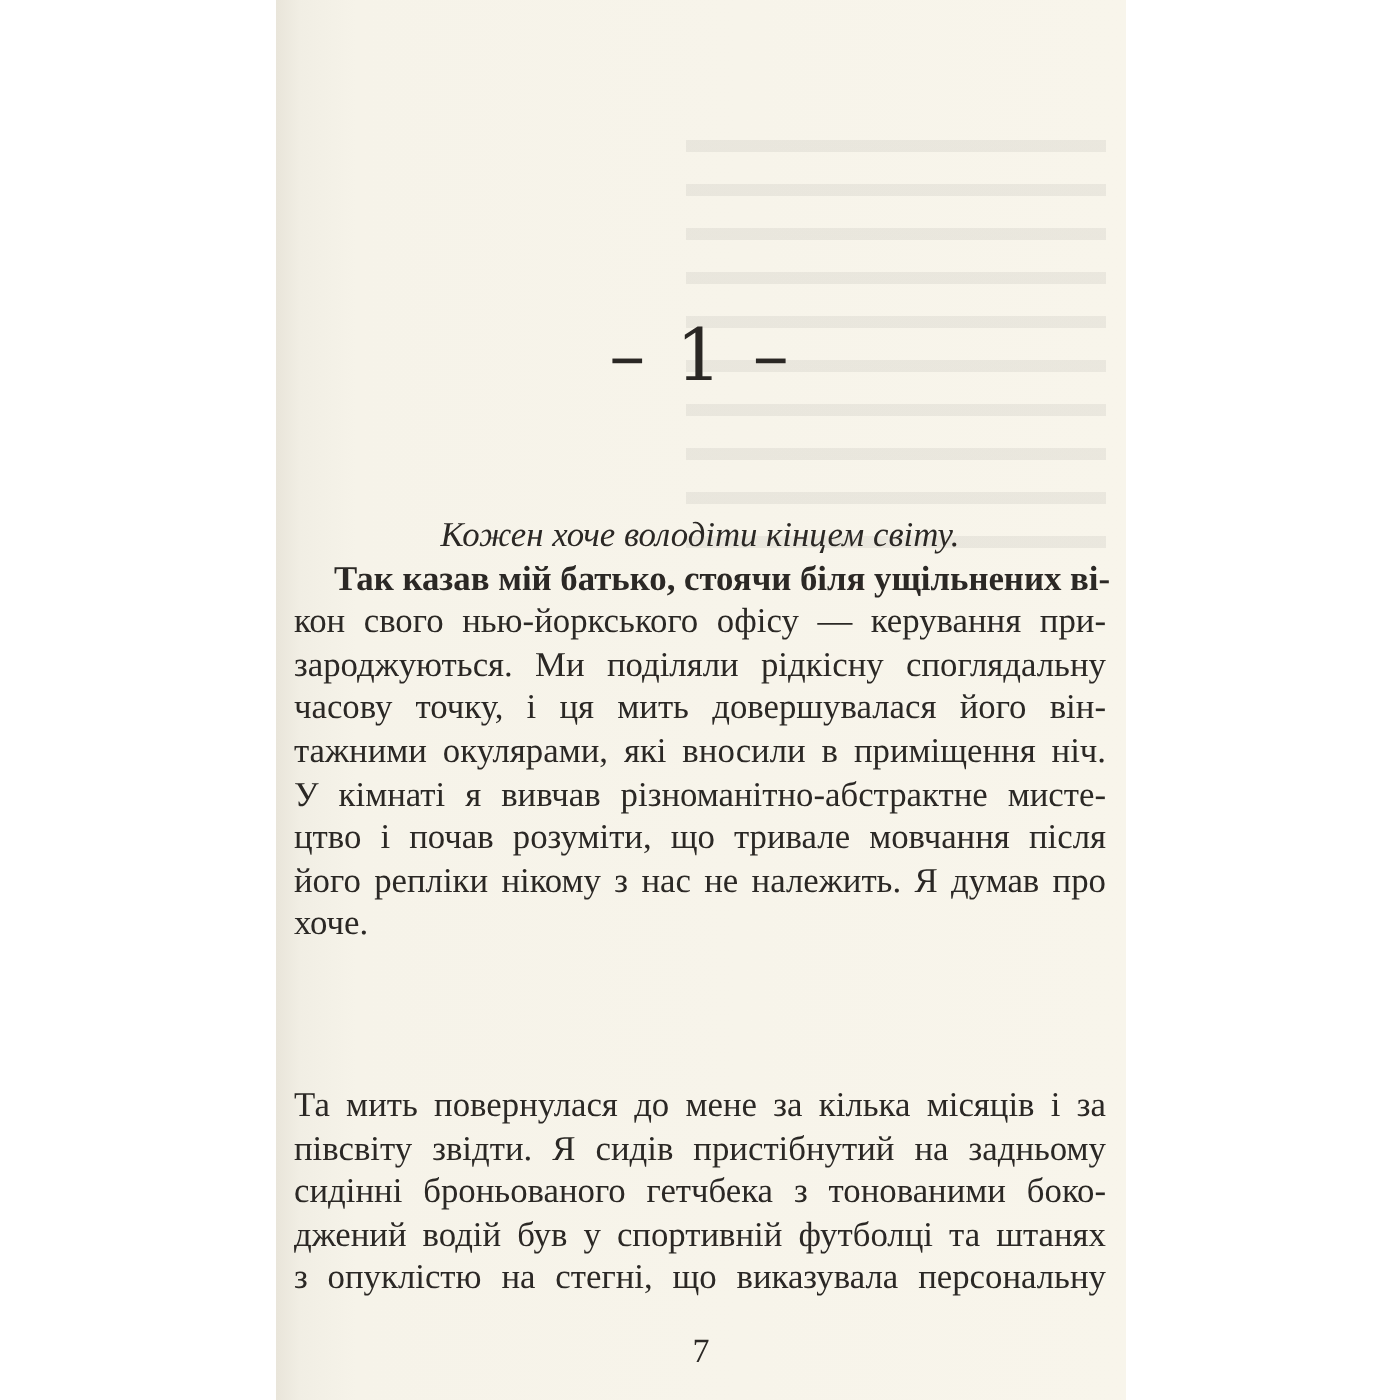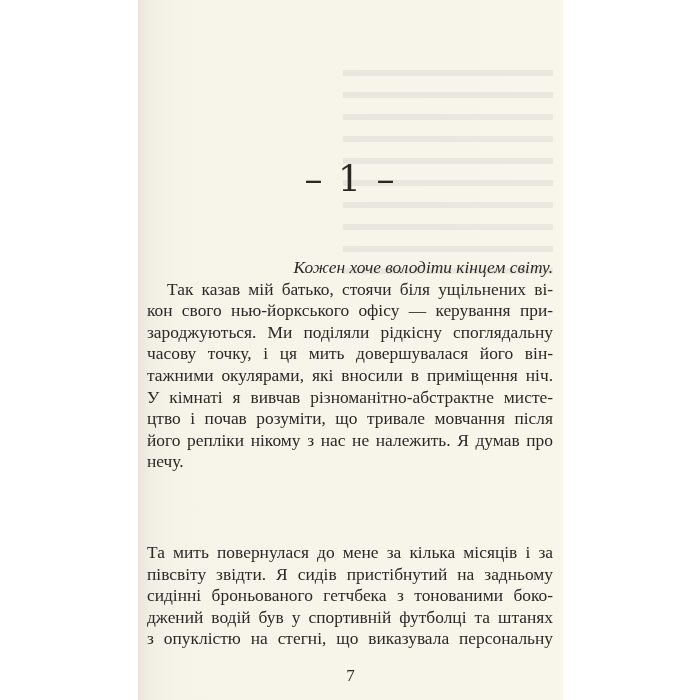--- a/index.html
+++ b/index.html
@@ -47,32 +47,32 @@
       font-size: 17.4px;
       line-height: 21.6px;
       color: #2b2825;
       text-align: justify;
     }
     .block-1 { top: 257px; }
     .block-2 { top: 542px; }
     .epigraph {
       font-style: italic;
       display: block;
-      text-align: right;
+      text-align: center;
     }
     .line {
       display: block;
       text-align: justify;
       text-align-last: justify;
       white-space: nowrap;
     }
     .line.last {
       text-align-last: left;
     }
-    .line.indent { padding-left: 20px; }
+    .line.indent { padding-left: 20px; font-weight: bold; }
     .page-number {
       position: absolute;
       left: 0;
       top: 666px;
       width: 425px;
       text-align: center;
       font-family: "Liberation Serif", serif;
       font-size: 17px;
       color: #2b2825;
     }
@@ -89,21 +89,21 @@
     <span class="epigraph">Кожен хоче володіти кінцем світу.</span>
     <div class="paragraph">
       <span class="line indent">Так казав мій батько, стоячи біля ущільнених ві-</span>
       <span class="line">кон свого нью-йоркського офісу — керування при-</span>
       <span class="line">зароджуються. Ми поділяли рідкісну споглядальну</span>
       <span class="line">часову точку, і ця мить довершувалася його він-</span>
       <span class="line">тажними окулярами, які вносили в приміщення ніч.</span>
       <span class="line">У кімнаті я вивчав різноманітно-абстрактне мисте-</span>
       <span class="line">цтво і почав розуміти, що тривале мовчання після</span>
       <span class="line">його репліки нікому з нас не належить. Я думав про</span>
-      <span class="line last">нечу.</span>
+      <span class="line last">хоче.</span>
     </div>
   </div>
 
   <div class="text-block block-2">
     <div class="paragraph">
       <span class="line">Та мить повернулася до мене за кілька місяців і за</span>
       <span class="line">півсвіту звідти. Я сидів пристібнутий на задньому</span>
       <span class="line">сидінні броньованого гетчбека з тонованими боко-</span>
       <span class="line">джений водій був у спортивній футболці та штанях</span>
       <span class="line">з опуклістю на стегні, що виказувала персональну</span>

